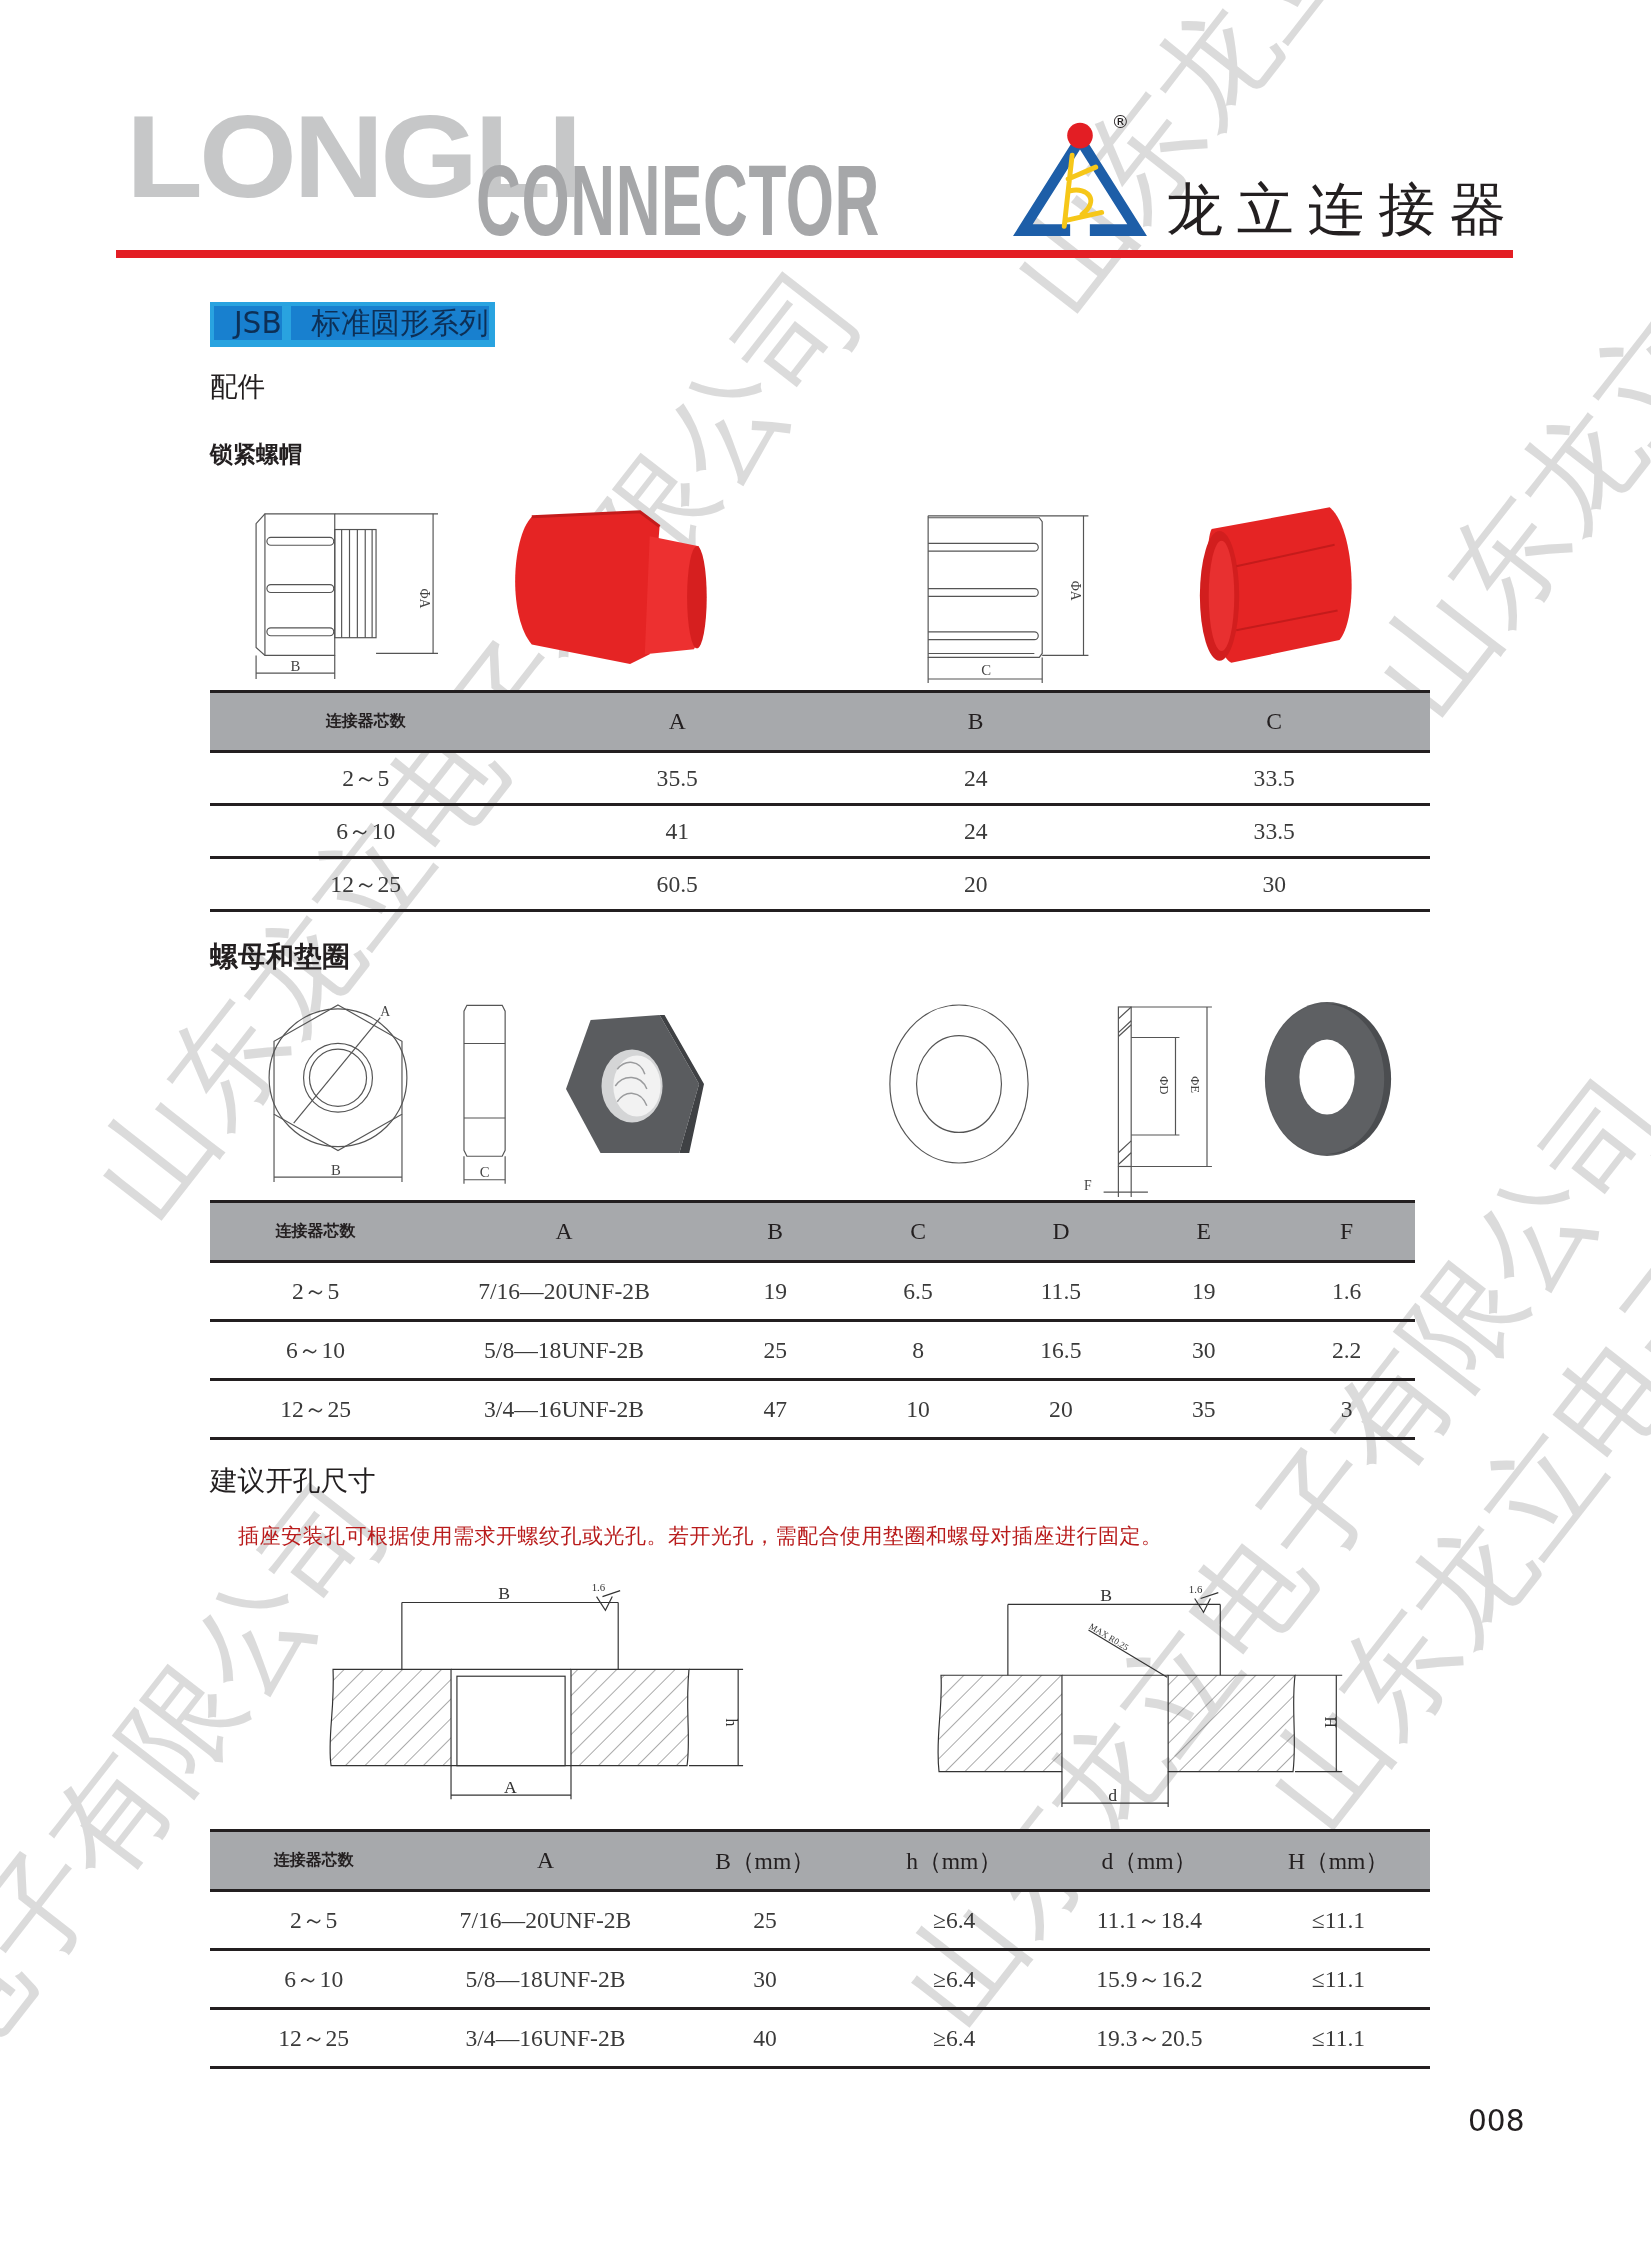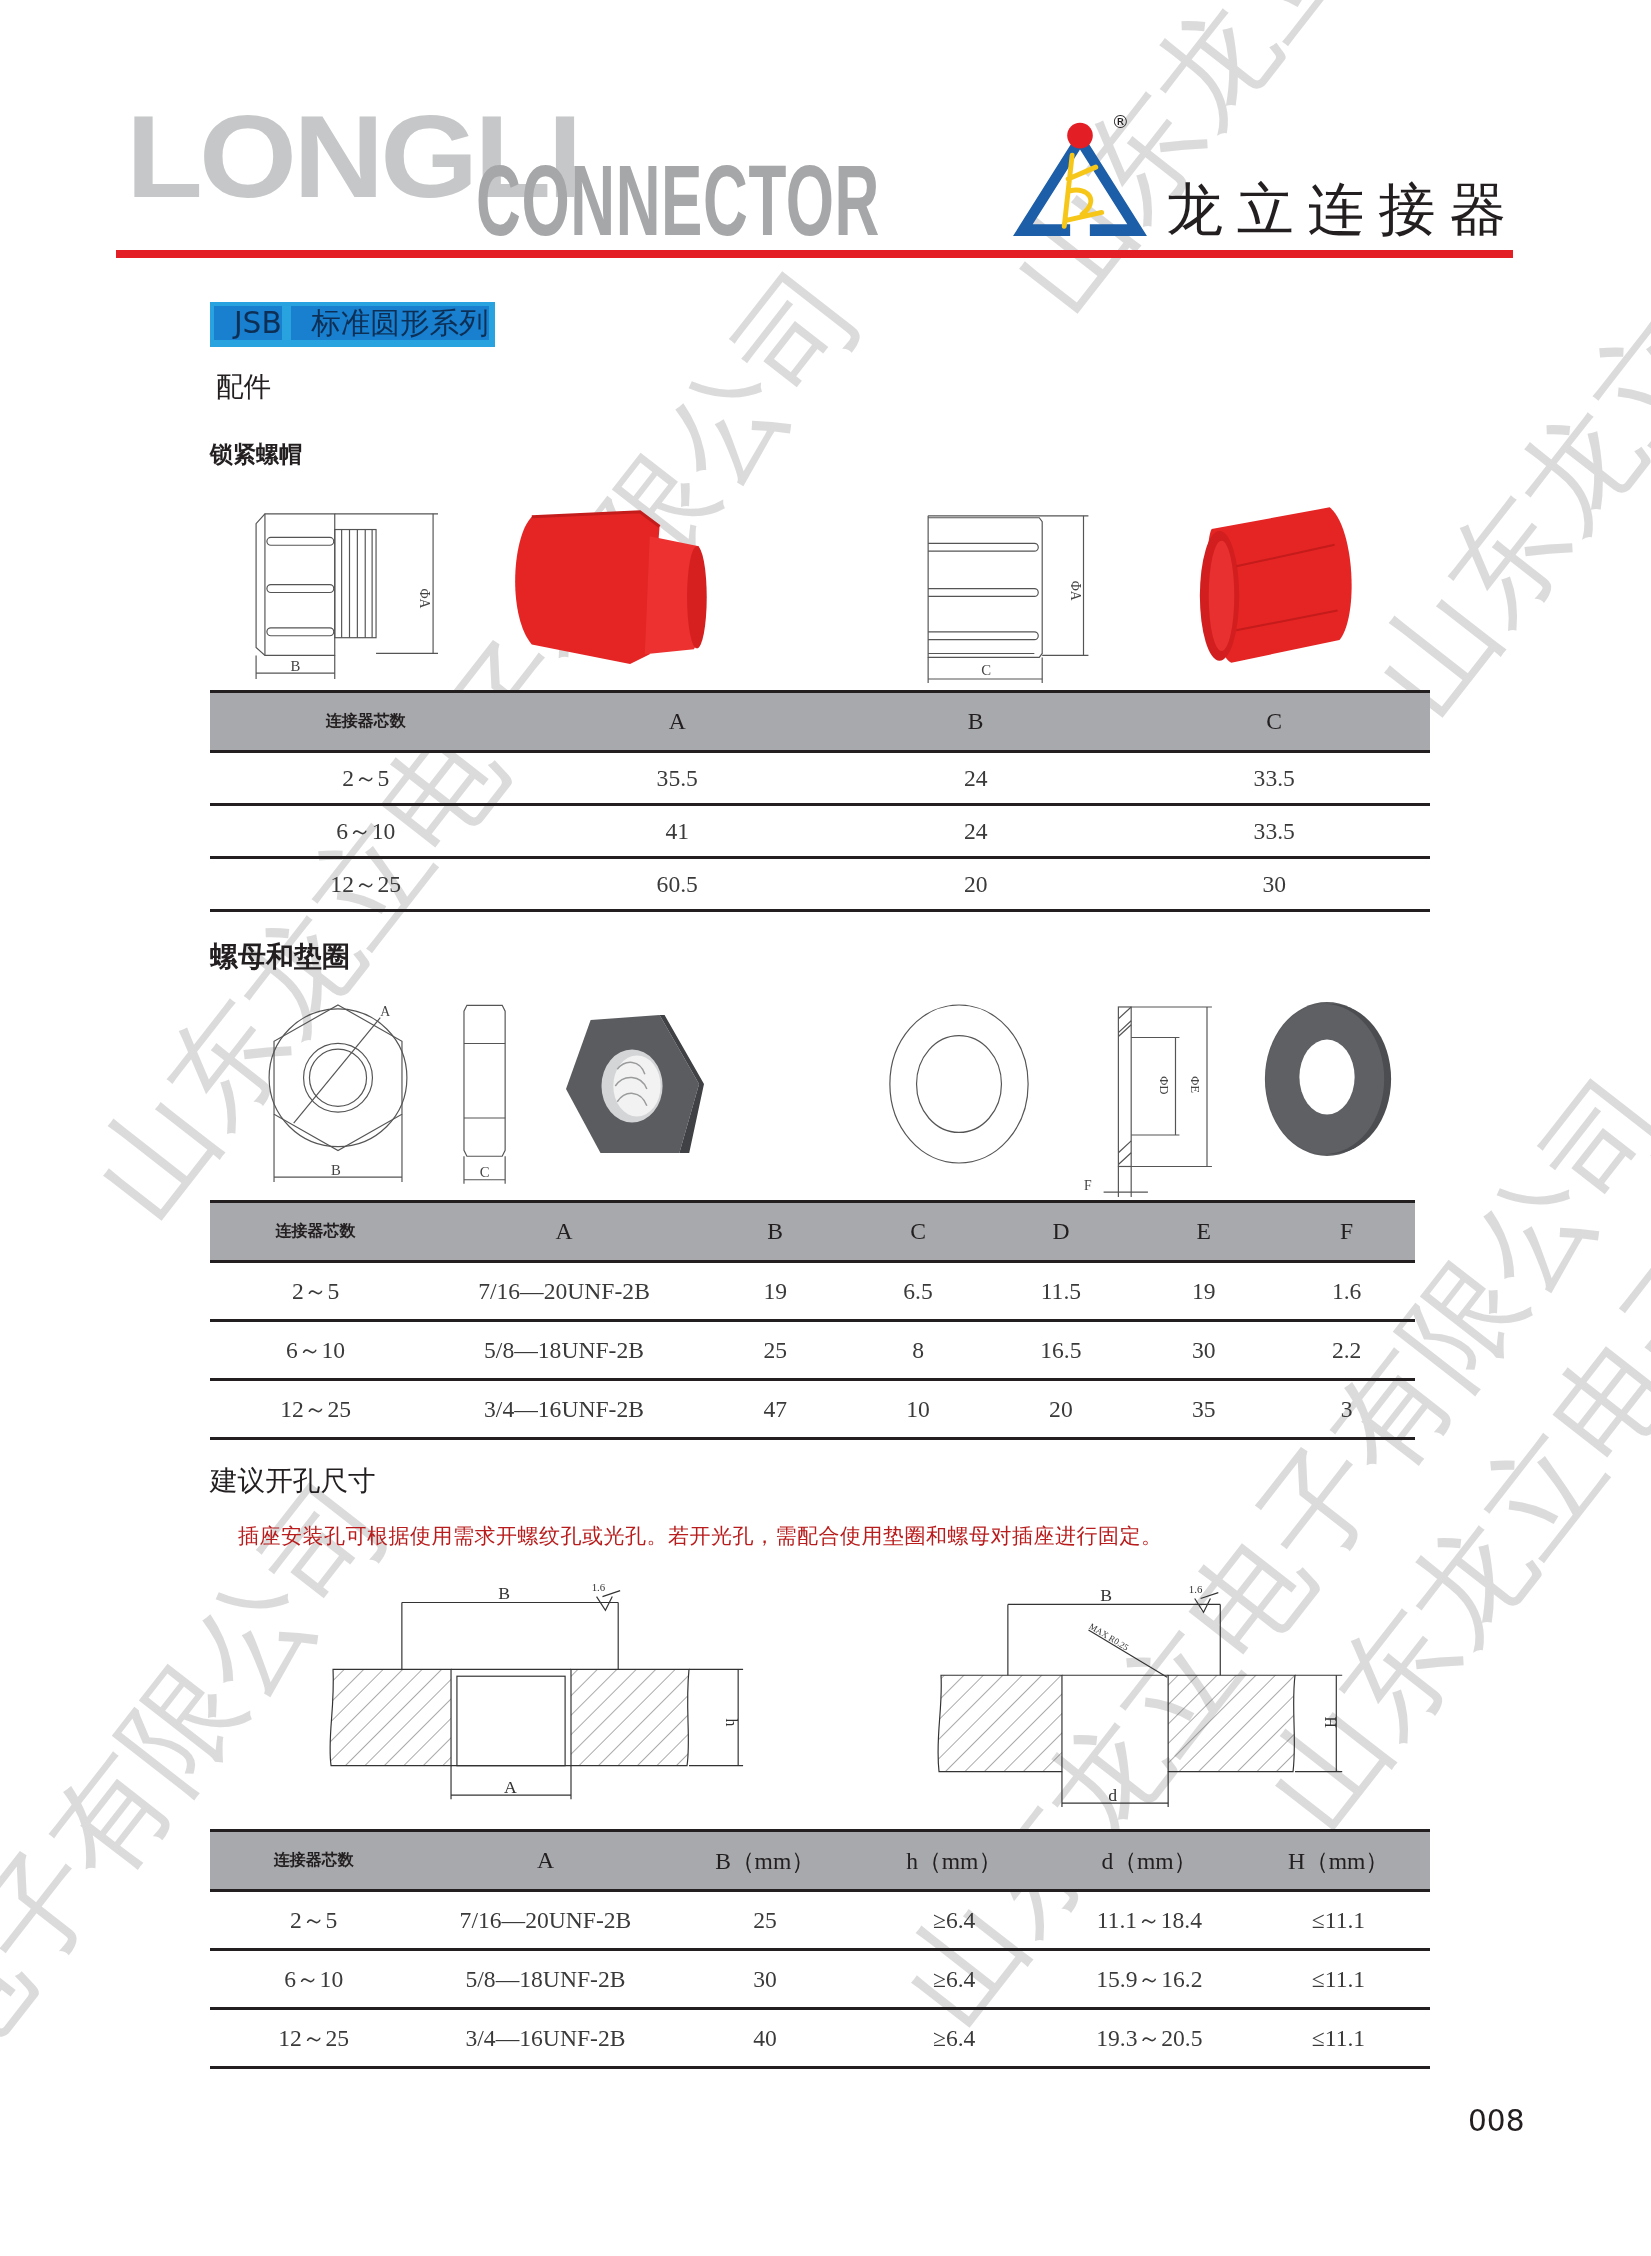--- a/index.html
+++ b/index.html
@@ -9,21 +9,21 @@
   
   .brand-longli { left:126px; top:99px; font-family:"Liberation Sans", sans-serif; font-weight:bold; font-size:126px; letter-spacing:-3.9px; color:#c6c7c8; line-height:1; transform:scaleY(0.92); transform-origin:top left; }
   .brand-connector { left:476px; top:150px; font-family:"Liberation Sans", sans-serif; font-weight:bold; font-size:100px; color:#a6a7a9; line-height:1; transform:scaleX(0.62); transform-origin:top left; letter-spacing:1px; }
   .red-rule { left:116px; top:250px; width:1397px; height:7.9px; background:#e31e24; }
   .logo { left:1009px; top:110px; width:142px; height:130px; }
   .brand-cn { left:1166px; top:181px; font-size:57px; letter-spacing:13.8px; color:#231f20; line-height:1; }
 
   
   .series-title { left:210px; top:302px; background:#29a3e0; padding:2px 5.9px 3.9px 3.9px; font-size:29.6px; color:#0d2f56; line-height:39px; }
   .series-title span { background:#1880cf;padding-left:20px; }
-  .sub-title { left:216px; top:368px; font-size:27.6px; color:#231f20; }
+  .sub-title { left:210px; top:368px; font-size:27.6px; color:#231f20; }
   .part-title { left:210px; top:439px; font-size:23px; font-weight:bold; color:#231f20; }
   .part-title2 { left:210px; top:938px; font-size:28px; font-weight:bold; color:#231f20; }
   .hole-title { left:210px; top:1462px; font-size:27.6px; color:#231f20; }
   .hole-desc { left:210px; top:1522px; font-size:21px; color:#b91c1c; letter-spacing:0.5px;margin-left:28px; }
 
   
   table.spec { position:absolute; border-collapse:collapse; font-family:"Liberation Serif", serif; font-size:23.6px; color:#3a3a3a; }
   table.spec th { background:#a7a9ac; font-weight:normal; color:#231f20; height:55px; border-top:3px solid #231f20; border-bottom:3px solid #231f20; }
   table.spec th.cn { font-family:"DejaVu Sans", sans-serif; font-weight:bold; font-size:16px; }
   table.spec td { text-align:center; height:48px; border-bottom:3px solid #231f20; }

